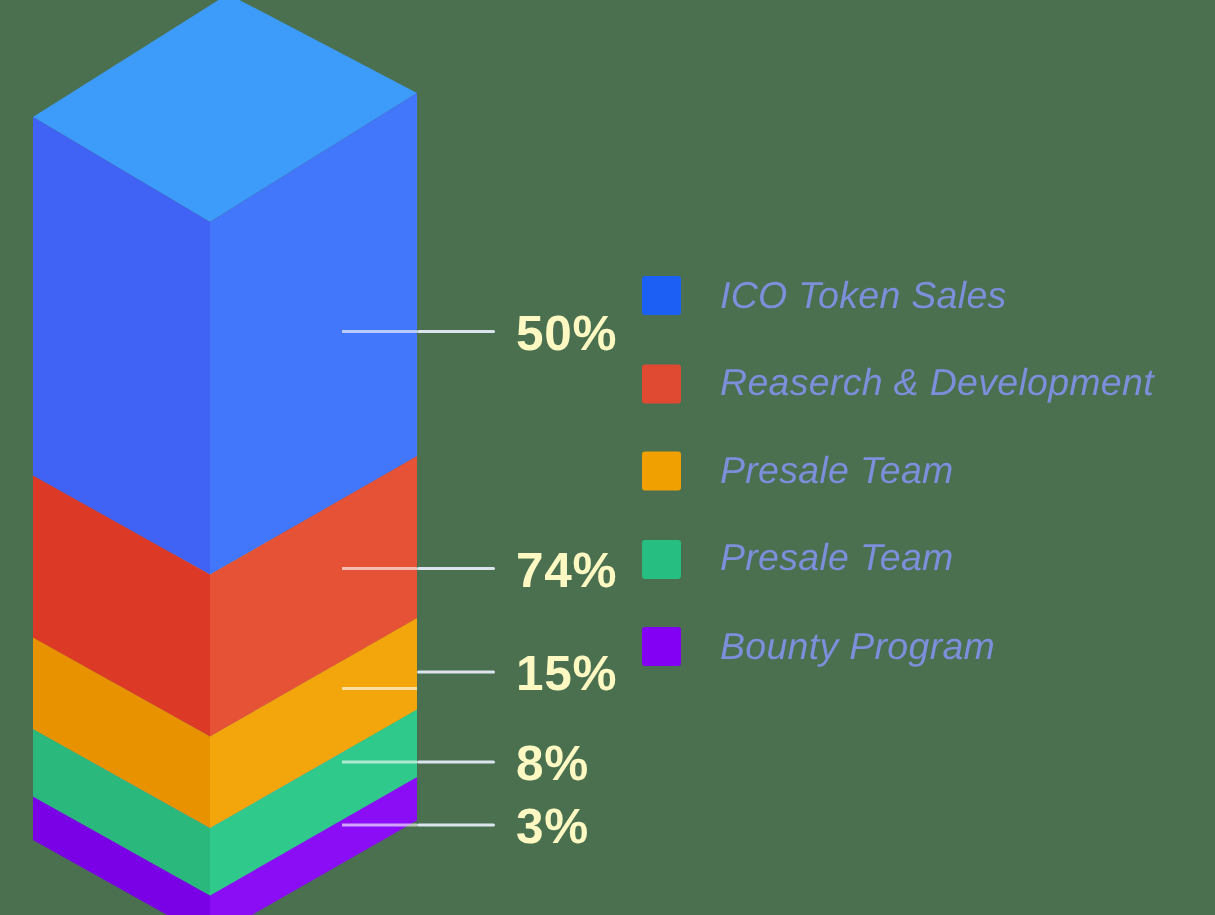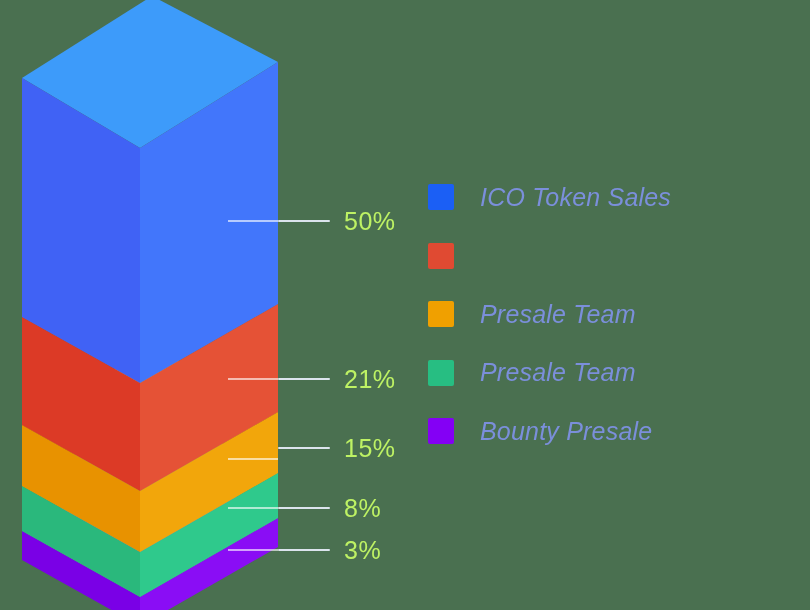--- a/index.html
+++ b/index.html
@@ -38,23 +38,23 @@
     height: 20px;
   }
   .callout-line {
     height: 2px;
     background: #e8eefb;
     opacity: .92;
     border-radius: 1px;
   }
   .callout-value {
     margin-left: 14px;
-    color: #bef264;
-    font-size: 25px;
-    font-weight: normal;
+    color: #fef9c3;
+    font-size: 33px;
+    font-weight: bold;
     letter-spacing: .5px;
     line-height: 1;
     white-space: nowrap;
   }
 
   
   #legend {
     position: absolute;
     left: 428px;
     top: 168px;
@@ -130,21 +130,21 @@
     </svg>
   </div>
 
   <div class="callout" style="left:278px; top:211px;">
     <div class="callout-line" style="width:52px;"></div>
     <div class="callout-value">50%</div>
   </div>
 
   <div class="callout" style="left:278px; top:369px;">
     <div class="callout-line" style="width:52px;"></div>
-    <div class="callout-value">21%</div>
+    <div class="callout-value">74%</div>
   </div>
 
   <div class="callout" style="left:278px; top:438px;">
     <div class="callout-line" style="width:52px;"></div>
     <div class="callout-value">15%</div>
   </div>
 
   <div class="callout" style="left:278px; top:498px;">
     <div class="callout-line" style="width:52px;"></div>
     <div class="callout-value">8%</div>
@@ -157,31 +157,32 @@
 
   <div id="legend">
 
     <div class="legend-row">
       <span class="legend-swatch" style="background:#1B5FF5;"></span>
       <span class="legend-label">ICO Token Sales</span>
     </div>
 
     <div class="legend-row">
       <span class="legend-swatch" style="background:#E04A32;"></span>
+      <span class="legend-label">Reaserch &amp; Development</span>
     </div>
 
     <div class="legend-row">
       <span class="legend-swatch" style="background:#F0A000;"></span>
       <span class="legend-label">Presale Team</span>
     </div>
 
     <div class="legend-row">
       <span class="legend-swatch" style="background:#27BE82;"></span>
       <span class="legend-label">Presale Team</span>
     </div>
 
     <div class="legend-row">
       <span class="legend-swatch" style="background:#8400F5;"></span>
-      <span class="legend-label">Bounty Presale</span>
+      <span class="legend-label">Bounty Program</span>
     </div>
 
   </div>
 </div>
 
 </body></html>

